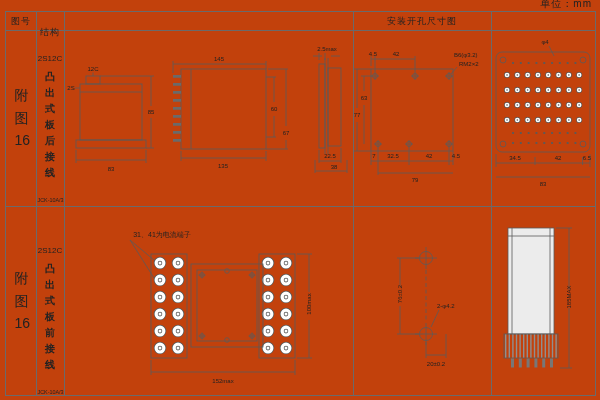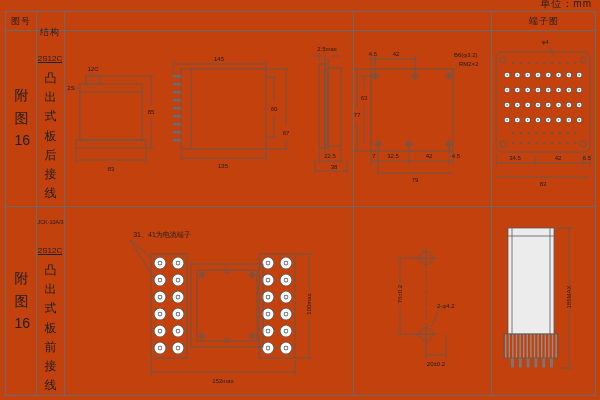--- a/index.html
+++ b/index.html
@@ -6,24 +6,24 @@
   body { background:#fff; }
   .page { position:relative; width:600px; height:400px; background:#c2410c;
           font-family:"Liberation Sans","DejaVu Sans",sans-serif; color:#222; overflow:hidden; }
   .unit { position:absolute; top:-3px; right:8px; font-size:10px; letter-spacing:1px; }
   .tbl  { position:absolute; left:5px; top:11px; width:591px; height:385px; border:1px solid #6a6a6a; }
   .vline{ position:absolute; top:0; bottom:0; width:1px; background:#6a6a6a; }
   .hline{ position:absolute; left:0; right:0; height:1px; background:#6a6a6a; }
   .cell { position:absolute; display:flex; align-items:center; justify-content:center; font-size:9px; }
   .hdr  { letter-spacing:1px; }
   .vert { width:13px; text-align:center; line-height:1.6; font-size:14px; }
-  .wvert{ width:11px; text-align:center; line-height:1.6; font-size:12px; }
+  .wvert{ width:11px; text-align:center; line-height:1.6; font-size:10px;font-weight:bold; }
   .figcell { flex-direction:column; }
   .structcell { flex-direction:column; justify-content:flex-start; align-items:center; gap:6px; }
-  .model { font-size:8px; white-space:nowrap;text-decoration:underline; }
+  .model { font-size:8px; white-space:nowrap; }
   .rtype { font-size:6px; white-space:nowrap; transform:scaleX(0.9); margin-top:10px; }
   svg { position:absolute; }
   svg text { font-family:"Liberation Sans","DejaVu Sans",sans-serif; font-size:7px; fill:#222; stroke:none; }
   svg text.dim { font-size:6px; }
 </style>
 </head>
 <body>
 
 <div class="page">
   <div class="unit">单位：mm</div>
@@ -32,21 +32,21 @@
 
     <div class="vline" style="left:30px"></div>
     <div class="vline" style="left:58px"></div>
     <div class="vline" style="left:347px"></div>
     <div class="vline" style="left:485px"></div>
     <div class="hline" style="top:18px"></div>
     <div class="hline" style="top:194px"></div>
 
     <div class="cell hdr" style="left:0;top:0;width:30px;height:18px">图号</div>
     <div class="cell hdr" style="left:30px;top:11px;width:28px;height:18px">结构</div>
-    <div class="cell hdr" style="left:485px;top:0;width:106px;height:18px">端子图</div>
+    <div class="cell hdr" style="left:347px;top:0;width:138px;height:18px">安装开孔尺寸图</div>
 
     <div class="cell figcell" style="left:0;top:18px;width:30px;height:176px">
       <div class="vert">附图16</div>
     </div>
     <div class="cell structcell" style="left:30px;top:18px;width:28px;height:176px;padding-top:24px">
       <div class="model">2S12C</div>
       <div class="wvert">凸出式板后接线</div>
       <div class="rtype">JCK-10A/3</div>
     </div>
 

